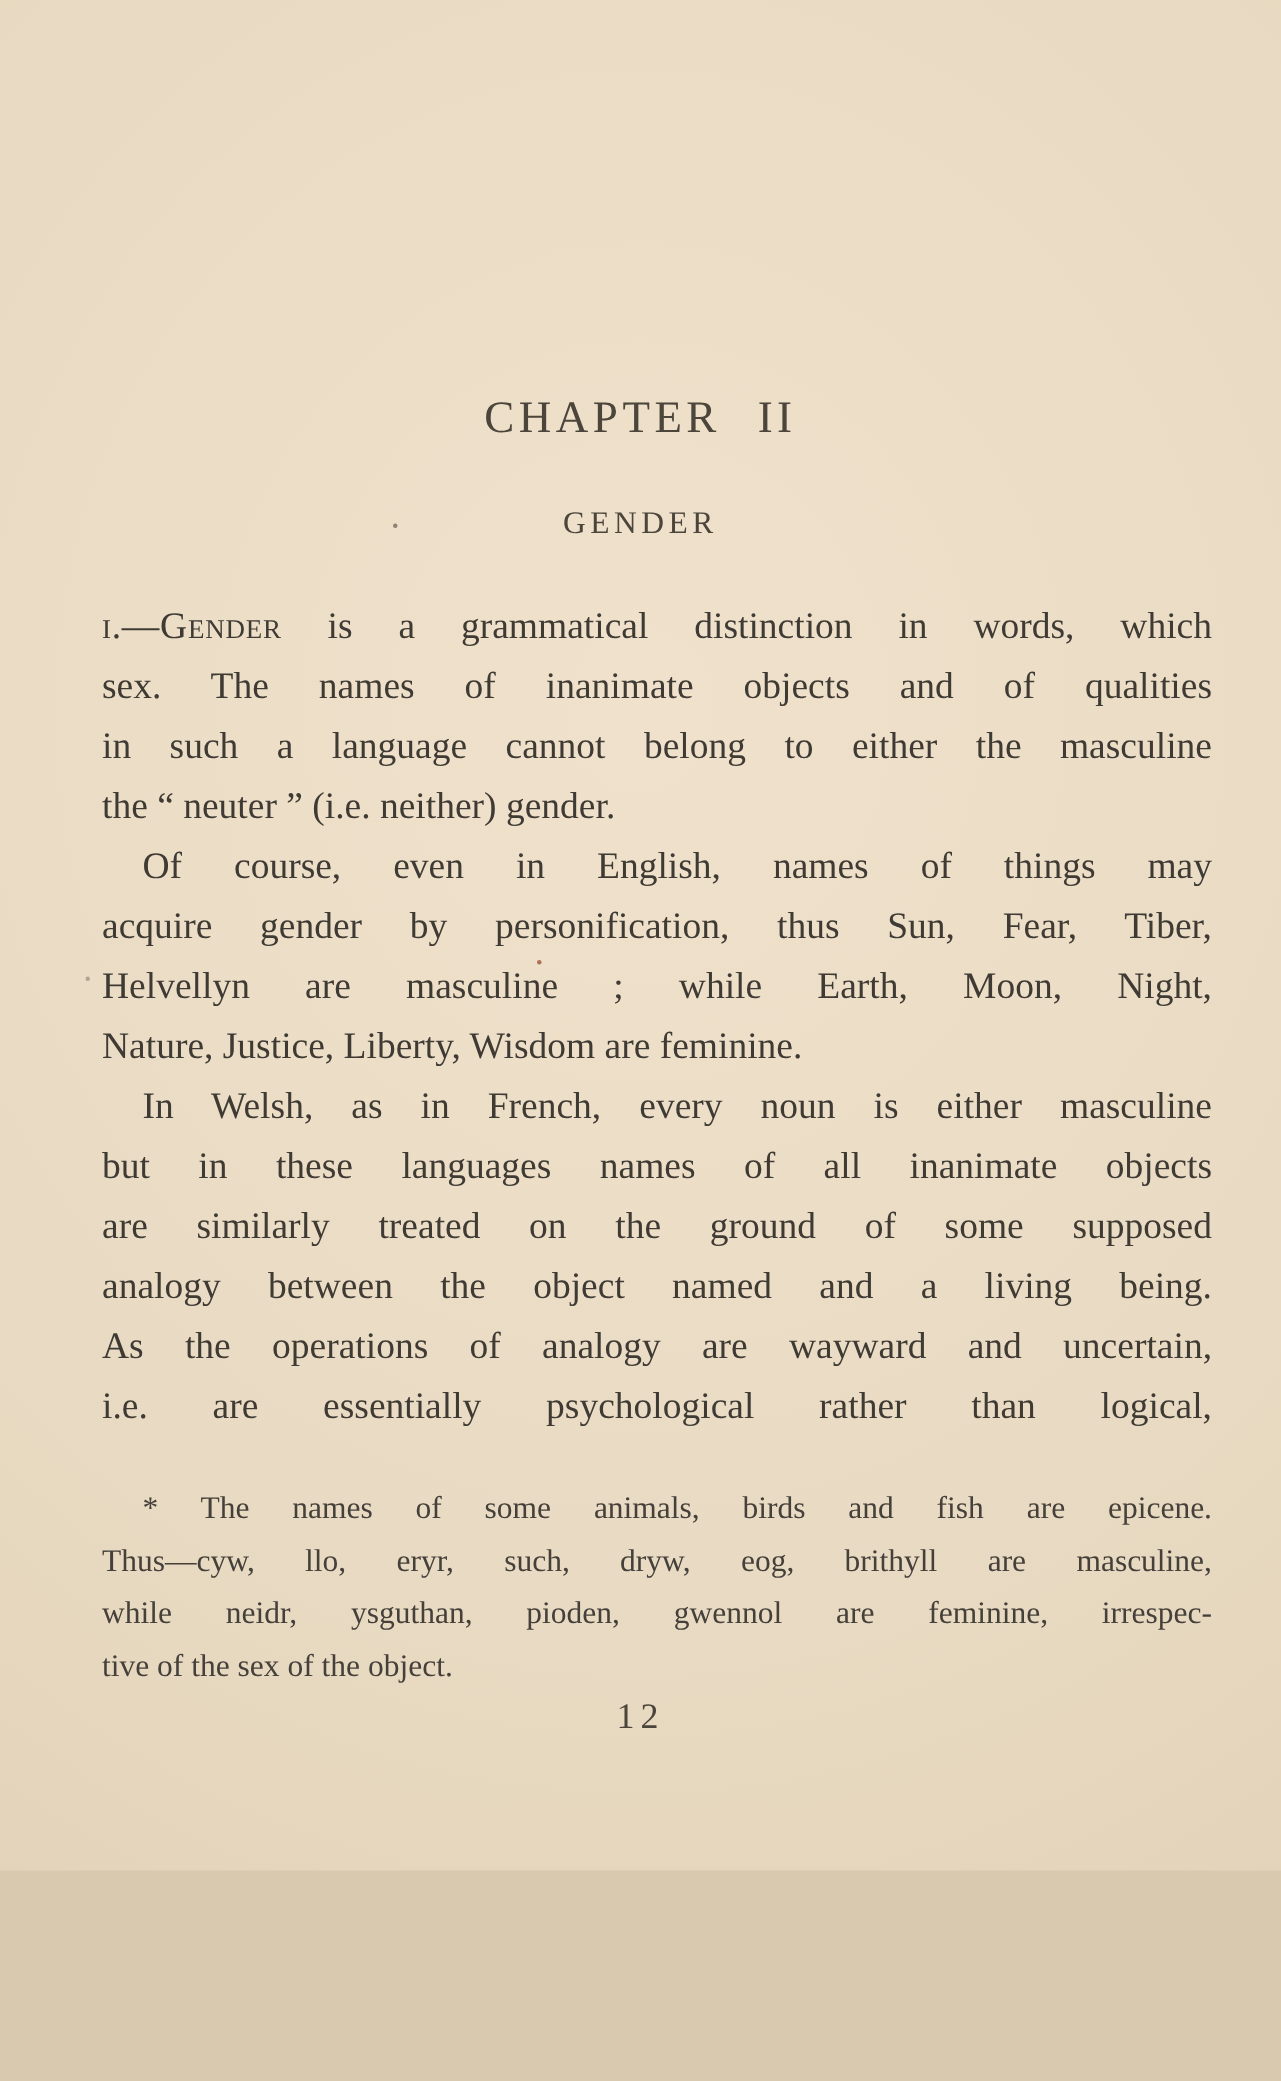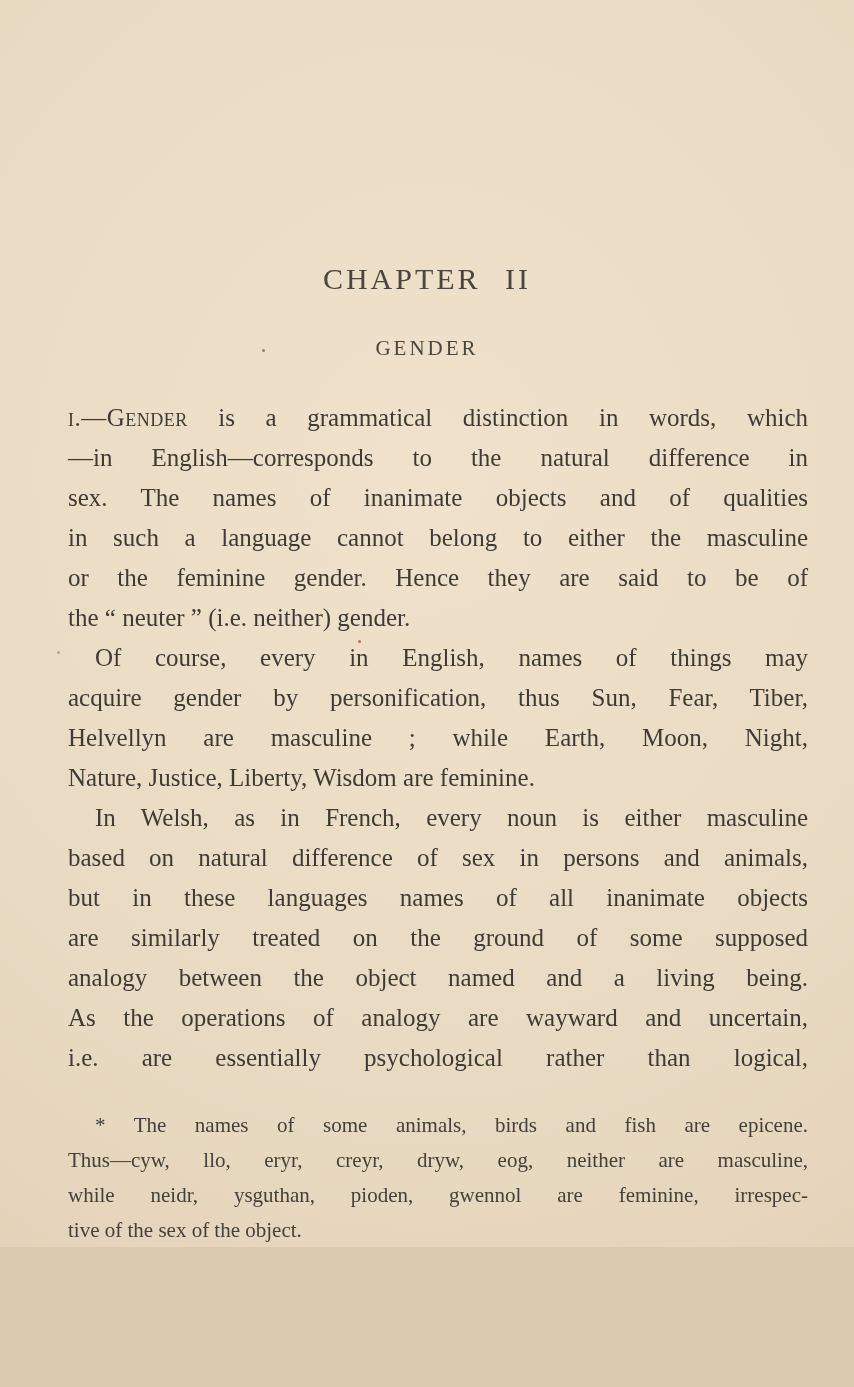--- a/index.html
+++ b/index.html
@@ -101,46 +101,43 @@
 
 <div class="page">
 
   <h1 class="chapter-heading">CHAPTER II</h1>
 
   <h2 class="section-heading">GENDER</h2>
 
   <div class="body-text">
     <div>
         <div class="line"><span class="smallcaps">i.—Gender</span> is a grammatical distinction in words, which</div>
-        <div class="line">—in English—corresponds to the natural difference in</div>
         <div class="line">sex. The names of inanimate objects and of qualities</div>
         <div class="line">in such a language cannot belong to either the masculine</div>
-        <div class="line">or the feminine gender. Hence they are said to be of</div>
         <div class="line short">the “ neuter ” (i.e. neither) gender.</div>
       </div>
     <div>
-        <div class="line indent">Of course, every in English, names of things may</div>
+        <div class="line indent">Of course, even in English, names of things may</div>
         <div class="line">acquire gender by personification, thus Sun, Fear, Tiber,</div>
         <div class="line">Helvellyn are masculine ; while Earth, Moon, Night,</div>
         <div class="line short">Nature, Justice, Liberty, Wisdom are feminine.</div>
       </div>
     <div>
         <div class="line indent">In Welsh, as in French, every noun is either masculine</div>
-        <div class="line">based on natural difference of sex in persons and animals,</div>
         <div class="line">but in these languages names of all inanimate objects</div>
         <div class="line">are similarly treated on the ground of some supposed</div>
         <div class="line">analogy between the object named and a living being.</div>
         <div class="line">As the operations of analogy are wayward and uncertain,</div>
         <div class="line">i.e. are essentially psychological rather than logical,</div>
       </div>
   </div>
 
   <div class="footnote-text">
       <div class="line indent">* The names of some animals, birds and fish are epicene.</div>
-      <div class="line">Thus—cyw, llo, eryr, creyr, dryw, eog, neither are masculine,</div>
+      <div class="line">Thus—cyw, llo, eryr, such, dryw, eog, brithyll are masculine,</div>
       <div class="line">while neidr, ysguthan, pioden, gwennol are feminine, irrespec-</div>
       <div class="line short">tive of the sex of the object.</div>
     </div>
 
   <div class="page-number">12</div>
 
   <span class="speck speck-red"></span>
   <span class="speck speck-dark"></span>
   <span class="speck speck-faint"></span>
 

